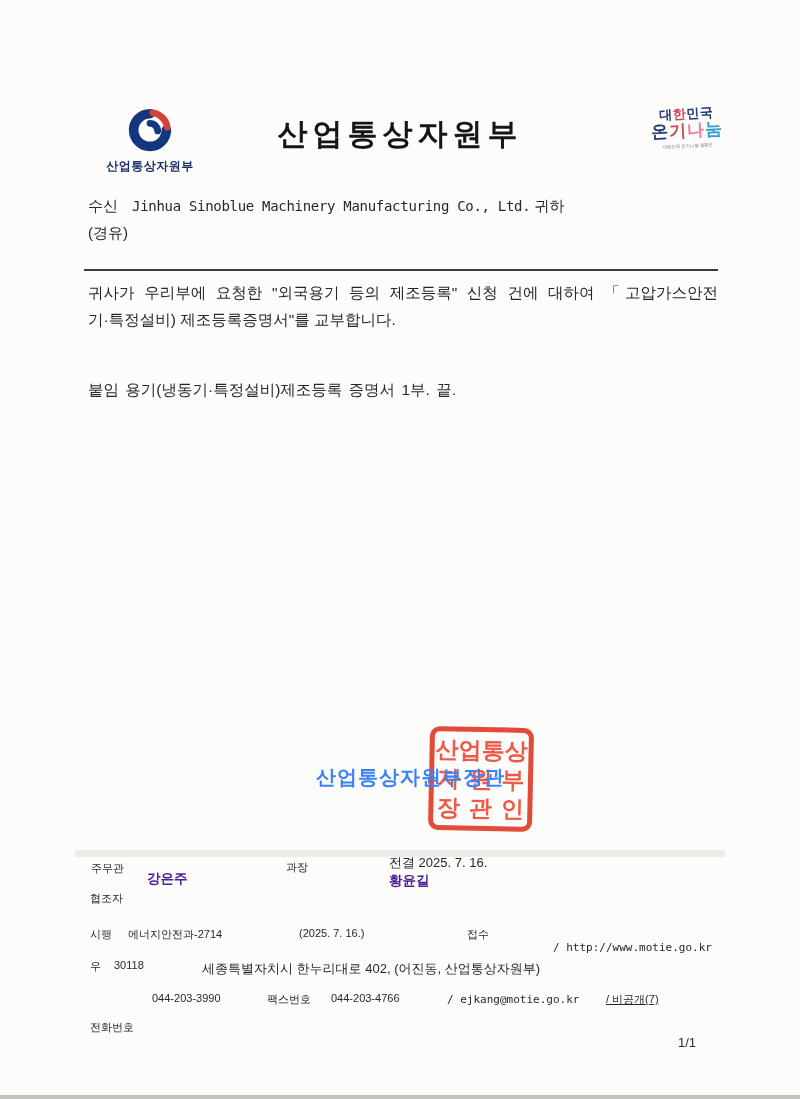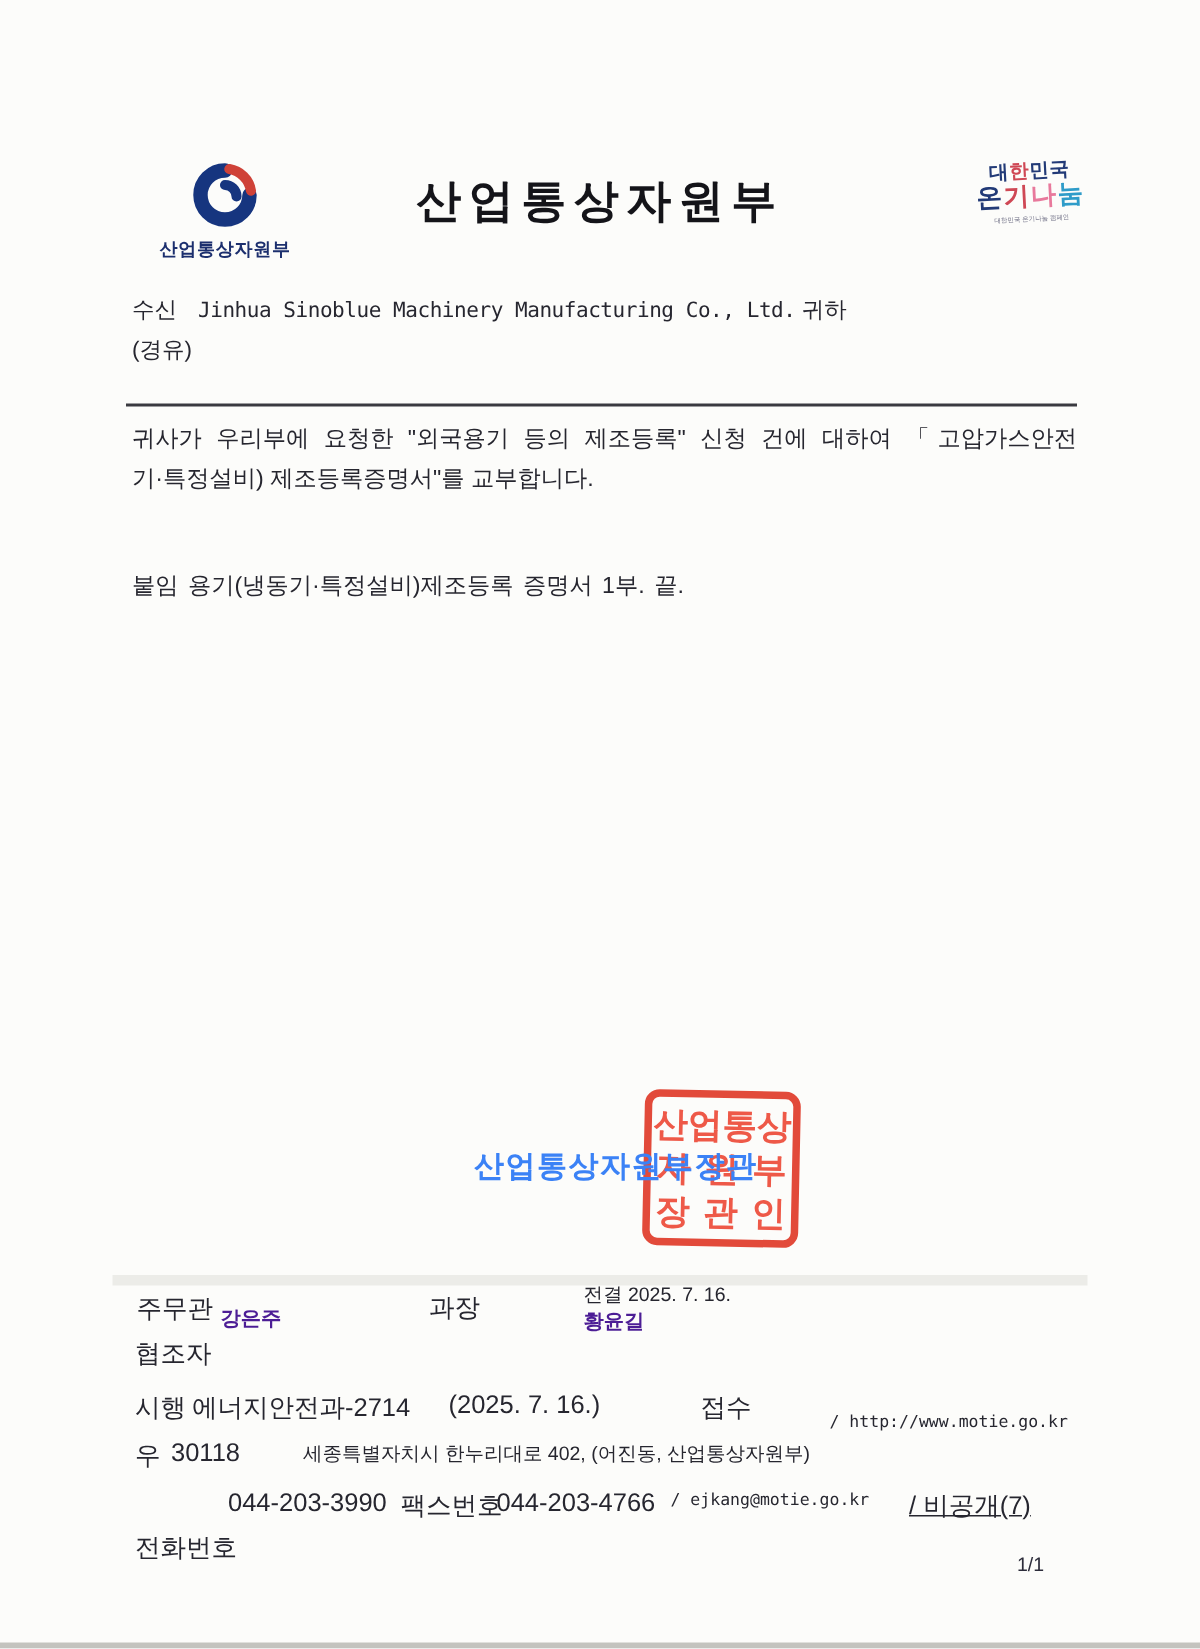--- a/index.html
+++ b/index.html
@@ -34,21 +34,21 @@
   .minister{position:absolute;left:316px;top:764px;font-size:20px;font-weight:600;letter-spacing:1px;color:#3b82f6;z-index:3;white-space:nowrap;}
   .seal{
     position:absolute;left:429px;top:727px;width:104px;height:104px;box-sizing:border-box;
     border:5px solid #e24a3a;border-radius:10px;transform:rotate(1.2deg);z-index:2;
     display:flex;flex-direction:column;justify-content:center;align-items:center;padding:2px 5px;
   }
   .seal .row{color:#ee5948;font-weight:800;font-size:23px;line-height:29px;white-space:nowrap;}
   .seal .sp{letter-spacing:9px;margin-right:-9px;}
   
   .foot-divider{position:absolute;left:75px;top:850px;width:650px;height:7px;background:#ecece8;}
-  .f{position:absolute;font-size:17px;color:#26262f;white-space:nowrap;}
+  .f{position:absolute;font-size:11px;color:#26262f;white-space:nowrap;}
   .f.bold{font-weight:700;font-size:13.5px;color:#4c1d95;}
   .f.small{font-size:13px;}
   .f.monosm{font-family:"DejaVu Sans Mono",monospace;font-size:11px;}
   .page-num{position:absolute;left:678px;top:1035px;font-size:13px;color:#2c2c3a;}
   .scan-edge{position:absolute;left:0;top:1095px;width:100%;height:4px;background:#c3c3be;}
 </style>
 </head>
 <body>
 
 <div class="page">

